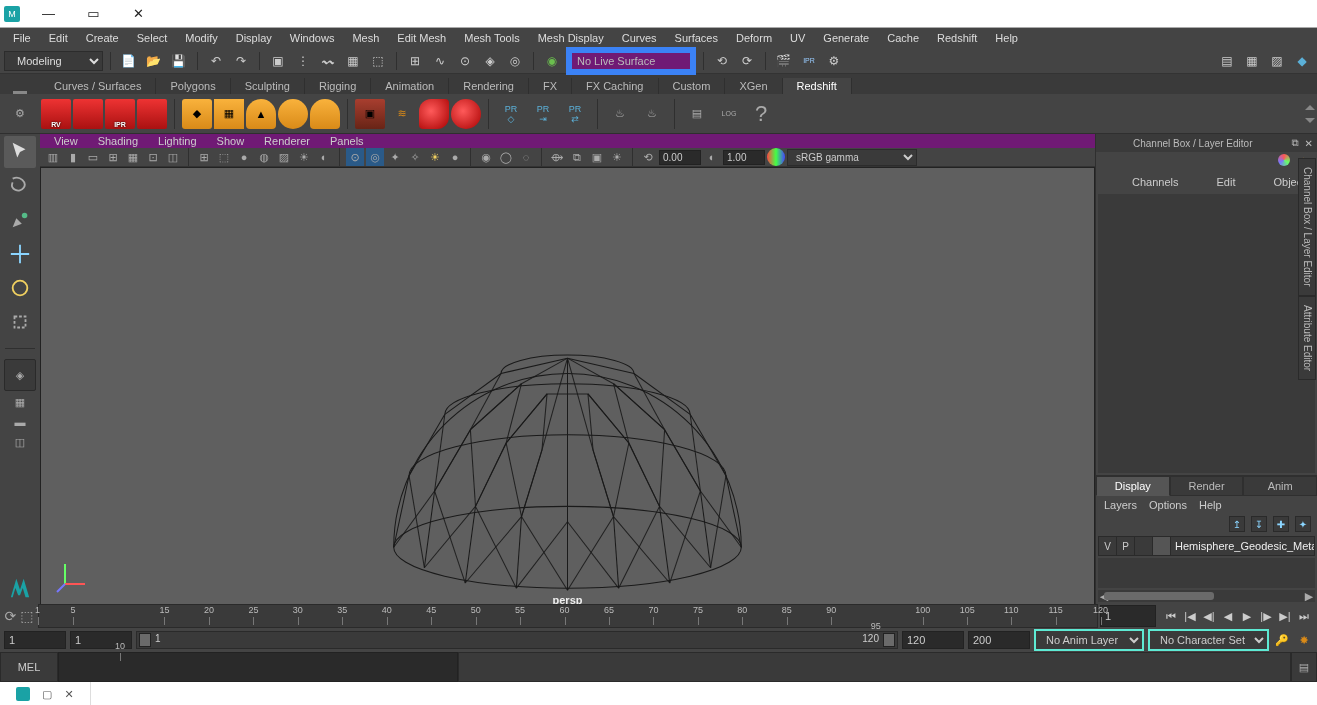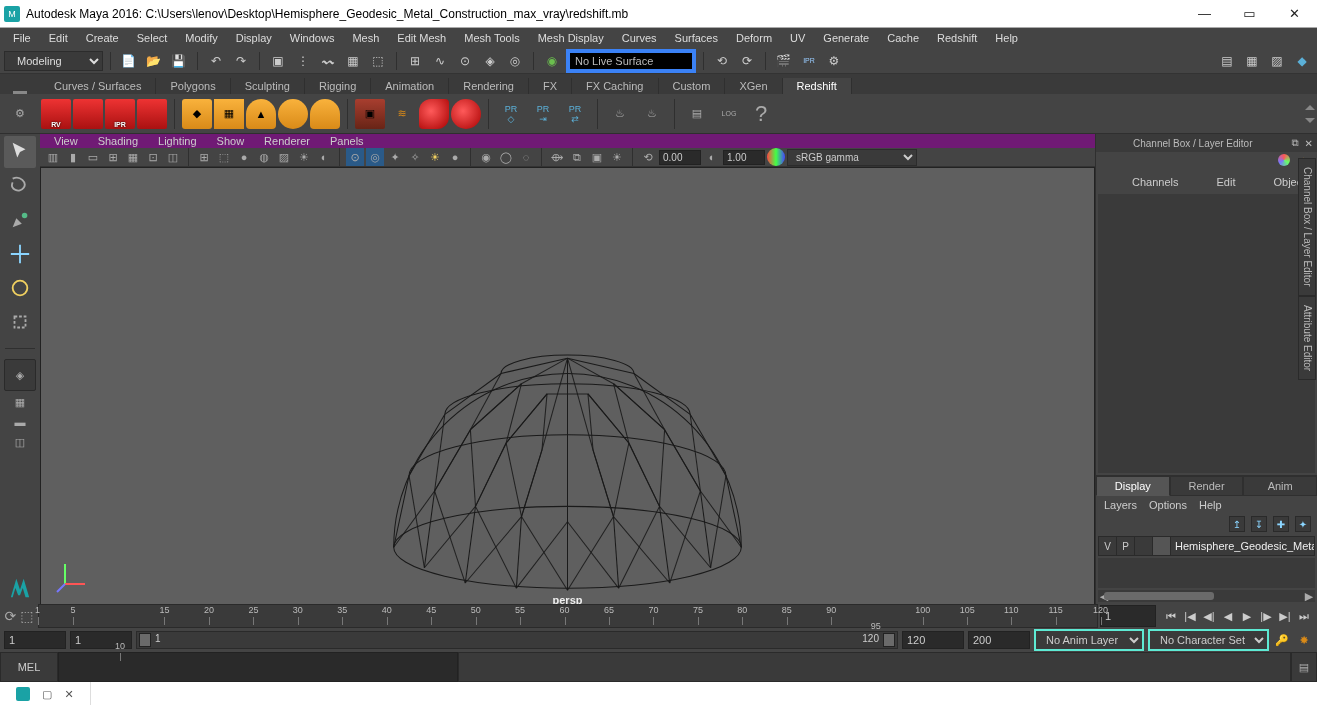--- a/index.html
+++ b/index.html
@@ -20,21 +20,21 @@
   .title-bar .win-btn { width: 45px; height: 28px; display:flex;align-items:center;justify-content:center; color:#222; font-size:13px;}
   
   .menu-bar { height: 20px; background: #444; display: flex; align-items: center; padding: 0 4px; gap: 0; }
   .menu-bar .menu-item { color: #ddd; padding: 2px 9px; font-size: 11px;}
   
   .main-toolbar { height: 26px; background: #444; display: flex; align-items: center; padding: 2px 4px; gap: 3px; border-bottom:1px solid #333;}
   .workspace-select { background: #3a3a3a; color: #ddd; border:1px solid #2c2c2c; padding: 2px 24px 2px 8px; font-size: 11px;}
   .vsep { width:1px; height:18px; background:#2f2f2f; margin:0 4px;}
   .tool-icon { width: 22px; height: 22px; background:#4a4a4a; border:1px solid #333; display:flex;align-items:center;justify-content:center;color:#ccc; font-size:12px; border-radius:2px;}
   .tool-icon.flat { background:transparent; border:none;}
-  .no-live { color:#bbb; font-size:11px; width:130px; border:4px solid #3b82f6; background:#000000; padding:2px 5px; display:flex; align-items:center;}
+  .no-live { color:#bbb; font-size:11px; width:130px; border:6px solid #3b82f6; background:#701a75; padding:2px 5px; display:flex; align-items:center;}
   .spacer { flex:1; }
   
   .shelf-tabs { height: 20px; background: #3a3a3a; display:flex; align-items:flex-end;}
   .shelf-tabs .lead { width:40px; display:flex; align-items:center; justify-content:center; gap:2px;}
   .shelf-tabs .lead div{ width:14px;height:3px;background:#888;}
   .shelf-tab { color:#bbb; padding:2px 14px; font-size:11px; background:#3a3a3a; border-right:1px solid #2f2f2f;}
   .shelf-tab.active { background:#444; color:#fff;}
   
   .shelf-row { height: 40px; background:#444; display:flex; align-items:center; border-bottom:1px solid #2f2f2f;}
   .shelf-row .lead { width:40px; display:flex; flex-direction:column; align-items:center; gap:2px;}
@@ -116,21 +116,20 @@
   
   .taskbar { height:24px; background:#fff; display:flex; align-items:center;}
   .task-item { height:24px; display:flex; align-items:center; gap:12px; padding:0 16px; border-right:1px solid #ddd;}
   .task-item .ticon { width:14px; height:14px; background:#1aa2a5; border-radius:2px;}
 </style>
 </head>
 <body>
 
 <div class="title-bar">
   <div class="app-icon">M</div>
-  <div class="title-text">Autodesk Maya 2016: C:\Users\lenov\Desktop\Hemisphere_Geodesic_Metal_Construction_max_vray\redshift.mb</div>
   <div class="win-controls">
     <div class="win-btn">—</div>
     <div class="win-btn">▭</div>
     <div class="win-btn">✕</div>
   </div>
 </div>
 
 <div class="menu-bar" id="menubar">
     <div class="menu-item">File</div>
     <div class="menu-item">Edit</div>

